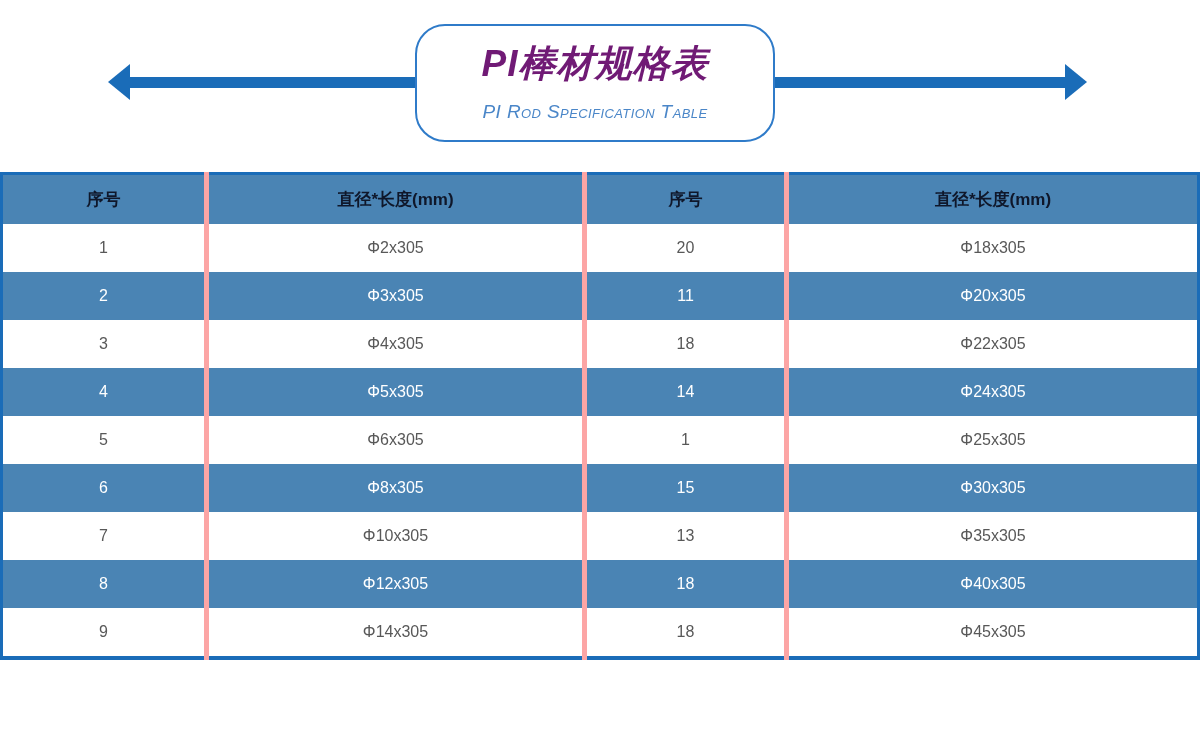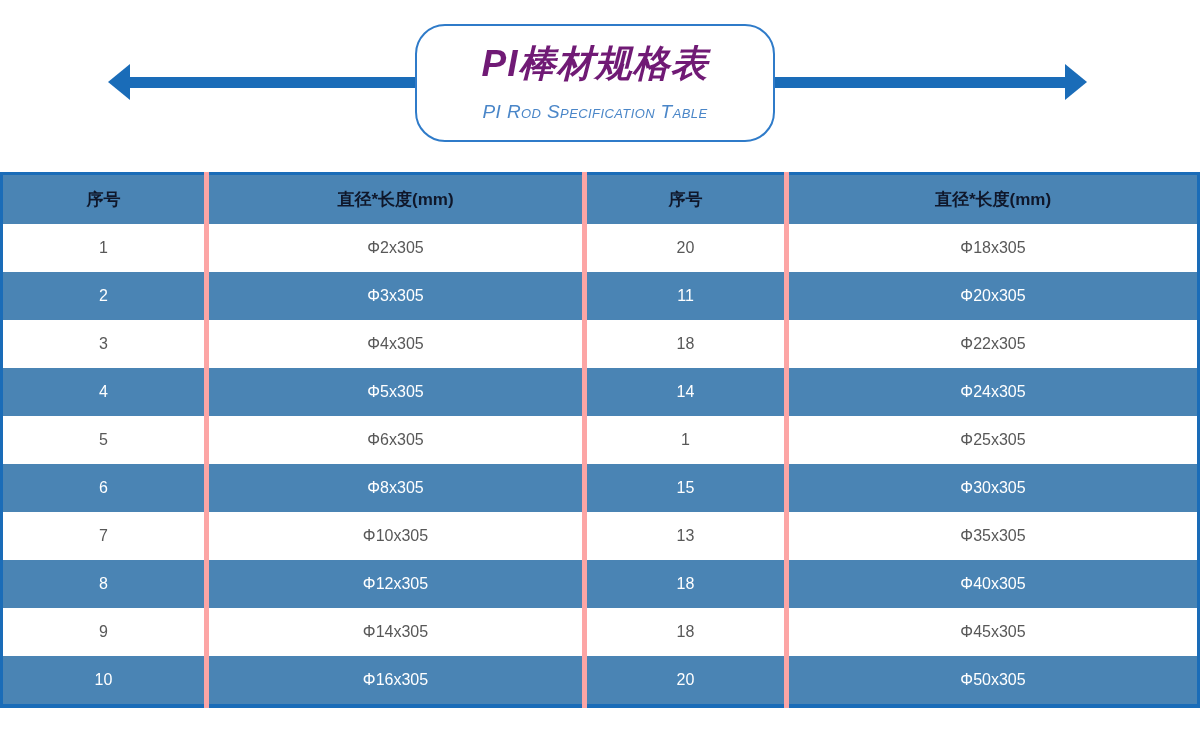--- a/index.html
+++ b/index.html
@@ -209,20 +209,14 @@
         <td class="sep">Φ12x305</td>
         <td class="sep">18</td>
         <td class="sep">Φ40x305</td>
       </tr>
       <tr class="row-white">
         <td>9</td>
         <td class="sep">Φ14x305</td>
         <td class="sep">18</td>
         <td class="sep">Φ45x305</td>
       </tr>
-      <tr class="row-blue">
-        <td>10</td>
-        <td class="sep">Φ16x305</td>
-        <td class="sep">20</td>
-        <td class="sep">Φ50x305</td>
-      </tr>
     </tbody>
 </table>
 
 </body></html>

